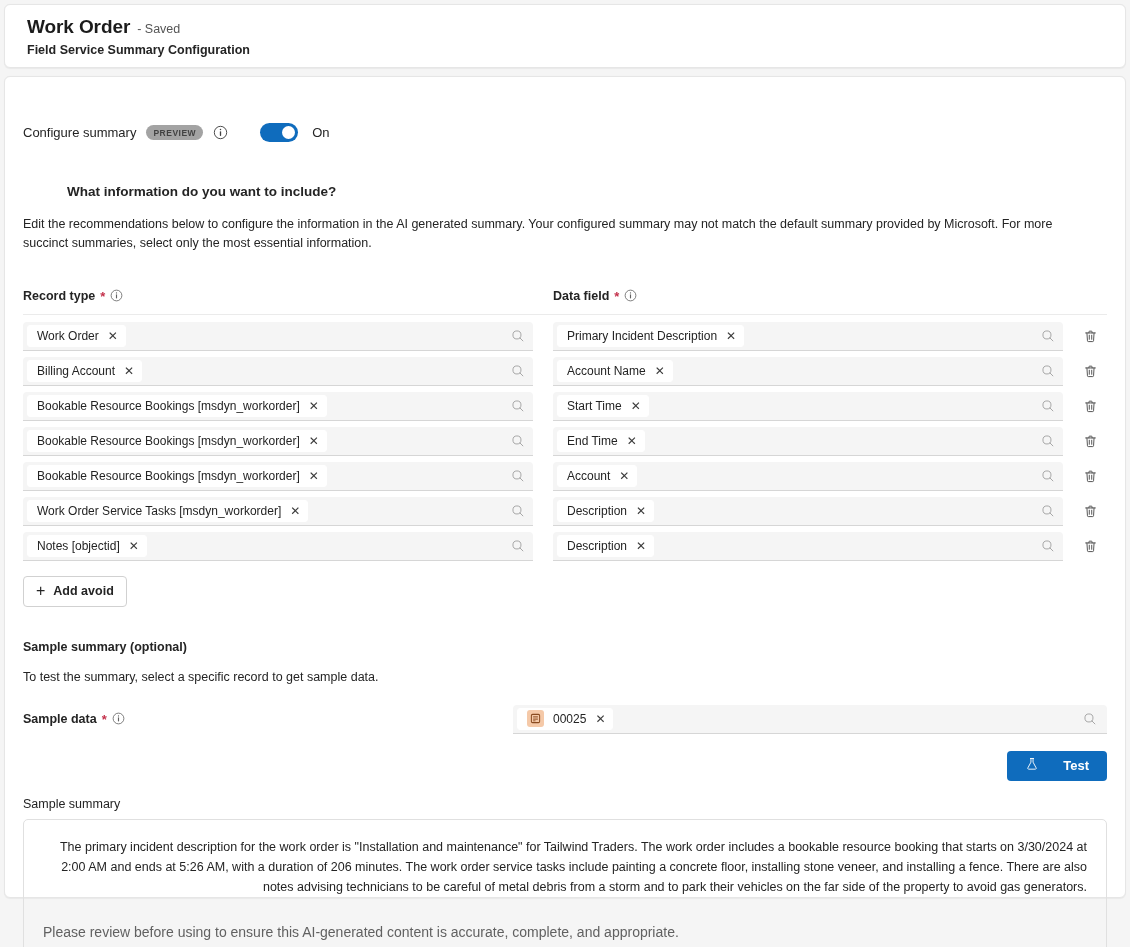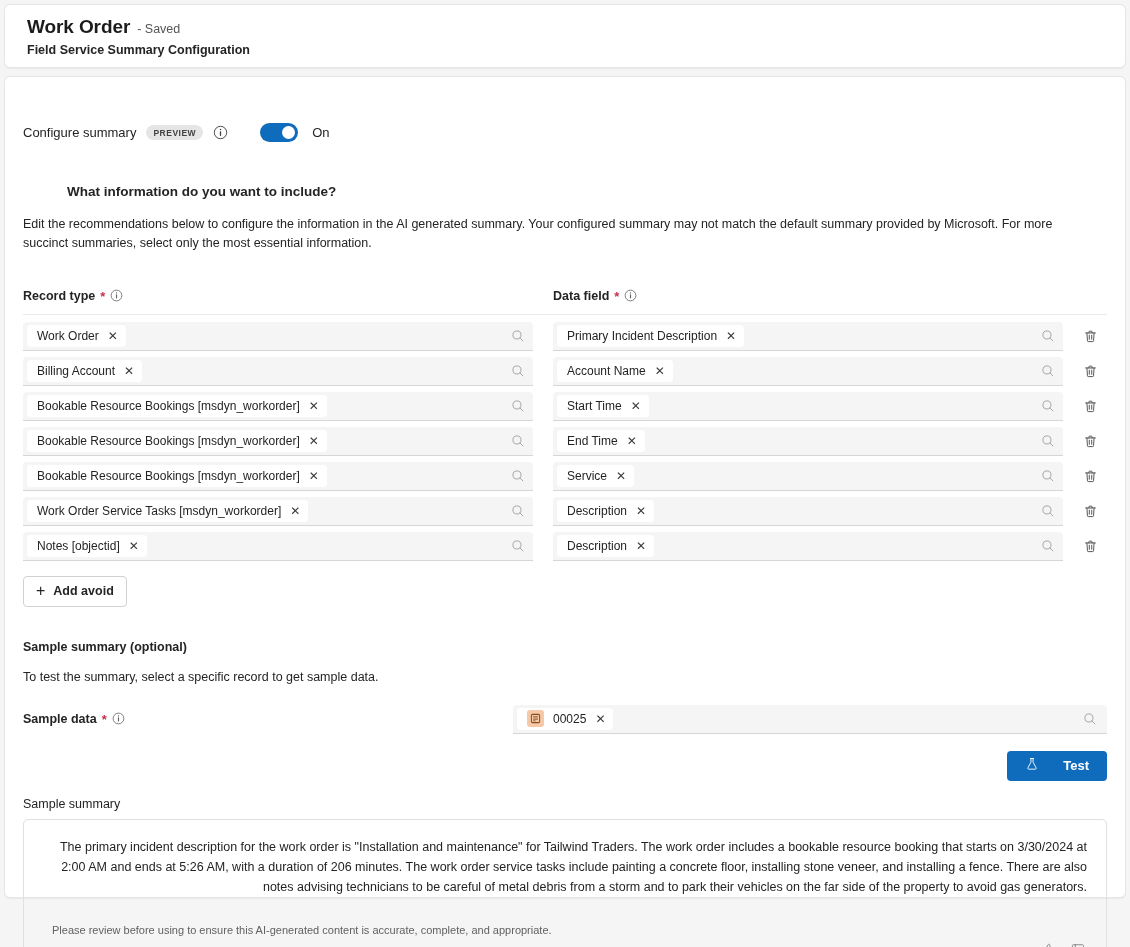--- a/index.html
+++ b/index.html
@@ -35,21 +35,21 @@
     height:822px;
     padding:16px 18px;
     position:relative;
     box-shadow:0 0.5px 1px rgba(0,0,0,0.05);
   }
 
   
   .configure-row { display:flex; align-items:center; gap:10px; padding-top:30px; }
   .configure-label { font-size:13px; color:#242424; }
   .preview-badge {
-    background:#e5e5e5; color:#424242;
+    background:#a3a3a3; color:#424242;
     font-size:8.5px; font-weight:700; letter-spacing:0.5px;
     padding:3px 7px 2px; border-radius:9px;
   }
   .info-icon { width:15px; height:15px; display:inline-block; flex:0 0 auto; }
   .toggle {
     width:38px; height:19px; border-radius:10px;
     background:#0f6cbd; position:relative; margin-left:22px; cursor:pointer;
   }
   .toggle-knob {
     position:absolute; right:3px; top:3px;
@@ -138,21 +138,21 @@
     border:1px solid #e0e0e0; border-radius:5px;
     min-height:130px; padding:17px 19px 10px;
     position:relative;
     text-align:right;
   }
   .summary-text { font-size:12.5px; line-height:1.62; color:#242424; }
   .summary-footer {
     display:flex; align-items:flex-end; justify-content:space-between;
     margin-top:24px;
   }
-  .disclaimer { font-size:11px; color:#616161; line-height:1.5;margin-left:9px; }
+  .disclaimer { font-size:14px; color:#616161; line-height:1.5; }
   .links { margin-top:13px; display:flex; gap:7px; }
   .links a { font-size:9.5px; color:#0f548c; text-decoration:underline; cursor:pointer; }
   .feedback { display:flex; gap:12px; padding-bottom:2px; }
   .fb-btn { width:18px; height:18px; cursor:pointer; opacity:0.7; }
 </style>
 </head>
 <body>
 
 <div class="page">
 
@@ -348,21 +348,21 @@
             </span>
             <span class="field-search">
               <svg width="14" height="14" viewBox="0 0 16 16">
                 <circle cx="6.8" cy="6.8" r="4.6" fill="none" stroke="#616161" stroke-width="1.1"></circle>
                 <line x1="10.2" y1="10.2" x2="13.6" y2="13.6" stroke="#616161" stroke-width="1.1" stroke-linecap="round"></line>
               </svg>
             </span>
           </div>
           <div class="field field-b">
             <span class="chip">
-              <span>Service</span>
+              <span>Account</span>
               <span class="chip-x">✕</span>
             </span>
             <span class="field-search">
               <svg width="14" height="14" viewBox="0 0 16 16">
                 <circle cx="6.8" cy="6.8" r="4.6" fill="none" stroke="#616161" stroke-width="1.1"></circle>
                 <line x1="10.2" y1="10.2" x2="13.6" y2="13.6" stroke="#616161" stroke-width="1.1" stroke-linecap="round"></line>
               </svg>
             </span>
           </div>
           <span class="trash-btn">

